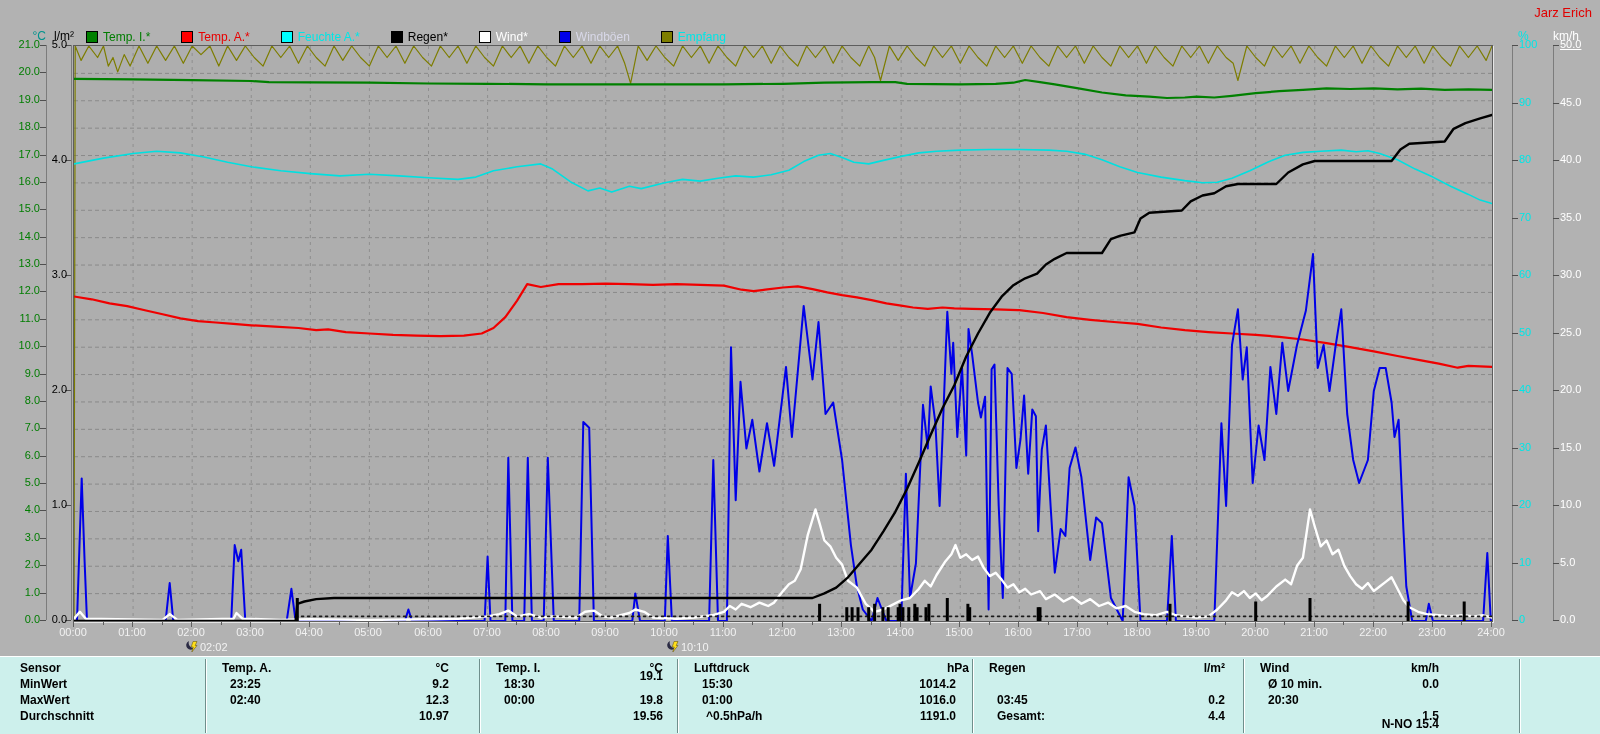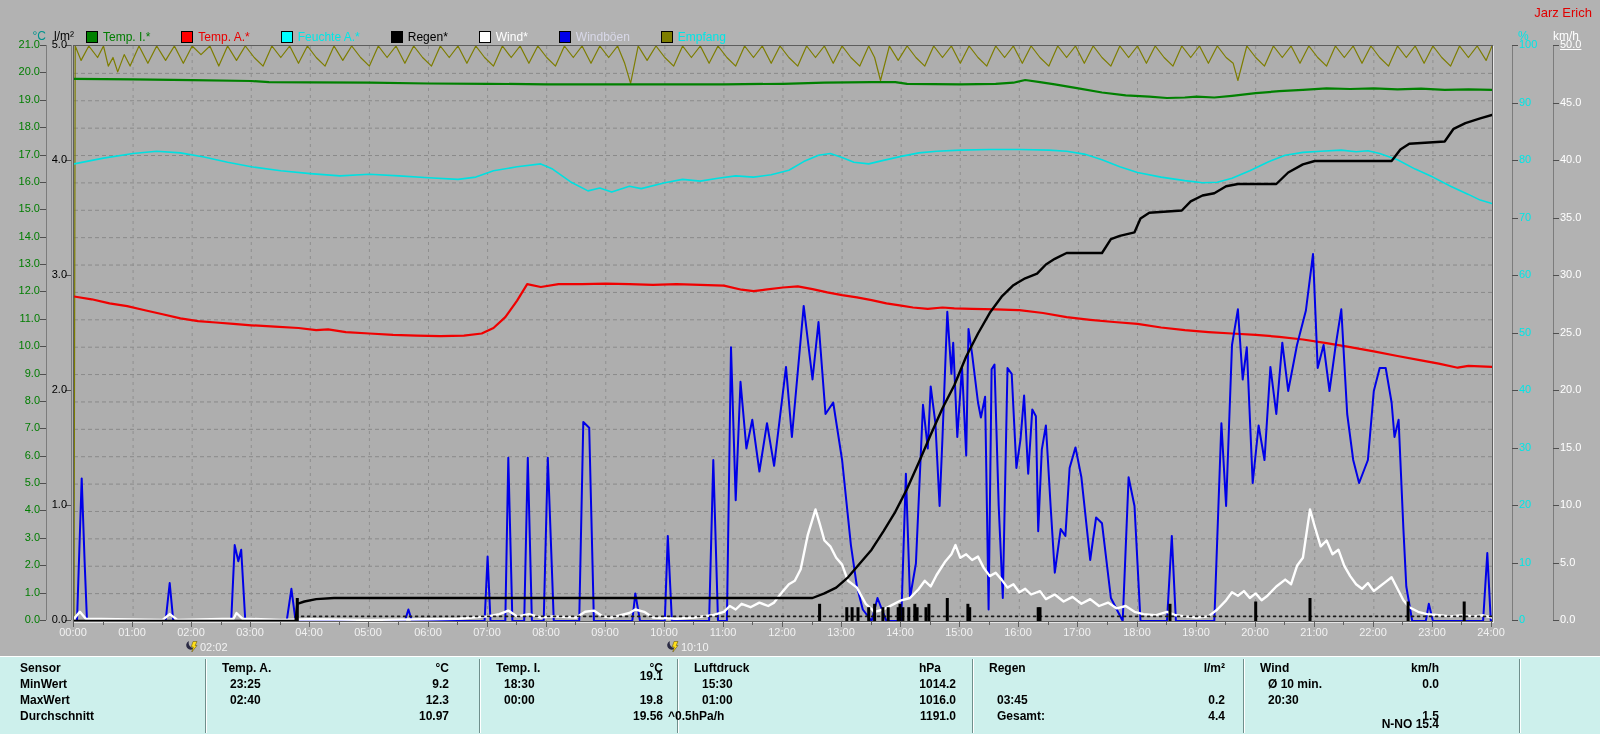--- a/index.html
+++ b/index.html
@@ -375,26 +375,26 @@
       <div class="sep" style="left: 479px;"></div>
       <div class="cell cl" style="top: 4px; left: 496px;">Temp. I.</div>
       <div class="cell cr" style="top: 4px; left: 479px; width: 184px;">°C</div>
       <div class="cell cl" style="top: 20px; left: 504px;">18:30</div>
       <div class="cell cr" style="top: 12px; left: 479px; width: 184px;">19.1</div>
       <div class="cell cl" style="top: 36px; left: 504px;">00:00</div>
       <div class="cell cr" style="top: 36px; left: 479px; width: 184px;">19.8</div>
       <div class="cell cr" style="top: 52px; left: 479px; width: 184px;">19.56</div>
       <div class="sep" style="left: 677px;"></div>
       <div class="cell cl" style="top: 4px; left: 694px;">Luftdruck</div>
-      <div class="cell cr" style="top: 4px; left: 662px; width: 279px;">hPa</div>
+      <div class="cell cr" style="top: 4px; left: 690px; width: 279px;">hPa</div>
       <div class="cell cl" style="top: 20px; left: 702px;">15:30</div>
       <div class="cell cr" style="top: 20px; left: 677px; width: 279px;">1014.2</div>
       <div class="cell cl" style="top: 36px; left: 702px;">01:00</div>
       <div class="cell cr" style="top: 36px; left: 677px; width: 279px;">1016.0</div>
-      <div class="cell cl" style="top: 52px; left: 668px;">^0.5hPa/h</div>
+      <div class="cell cl" style="top: 52px; left: 706px;">^0.5hPa/h</div>
       <div class="cell cr" style="top: 52px; left: 677px; width: 279px;">1191.0</div>
       <div class="sep" style="left: 972px;"></div>
       <div class="cell cl" style="top: 4px; left: 989px;">Regen</div>
       <div class="cell cr" style="top: 4px; left: 972px; width: 253px;">l/m²</div>
       <div class="cell cl" style="top: 36px; left: 997px;">03:45</div>
       <div class="cell cr" style="top: 36px; left: 972px; width: 253px;">0.2</div>
       <div class="cell cl" style="top: 52px; left: 997px;">Gesamt:</div>
       <div class="cell cr" style="top: 52px; left: 972px; width: 253px;">4.4</div>
       <div class="sep" style="left: 1243px;"></div>
       <div class="cell cl" style="top: 4px; left: 1260px;">Wind</div>

